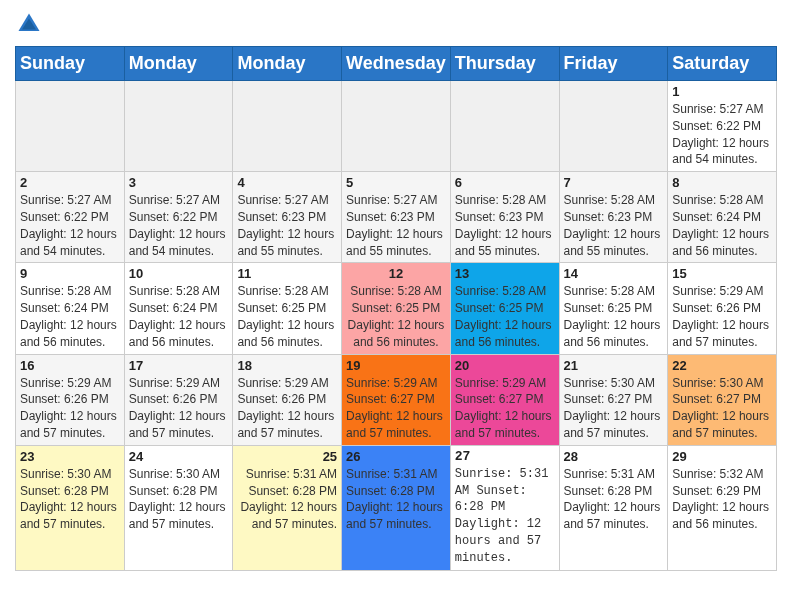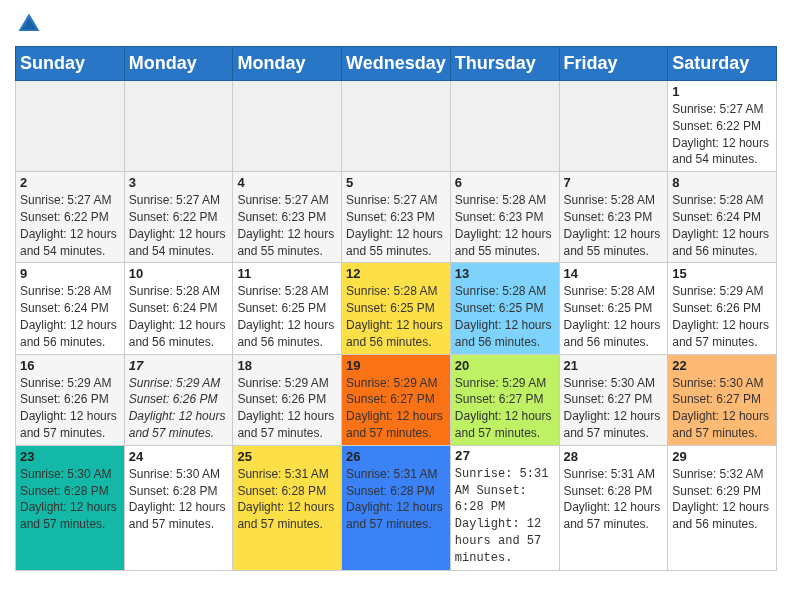--- a/index.html
+++ b/index.html
@@ -195,27 +195,27 @@
           <div class="day-info">Sunrise: 5:28 AM
 Sunset: 6:24 PM
 Daylight: 12 hours and 56 minutes.</div>
         </td>
         <td style="background: rgb(255, 255, 255);">
           <span class="day-number">11</span>
           <div class="day-info">Sunrise: 5:28 AM
 Sunset: 6:25 PM
 Daylight: 12 hours and 56 minutes.</div>
         </td>
-        <td style="background: #fde047;">
+        <td style="background: #fca5a5; text-align: center;">
           <span class="day-number">12</span>
           <div class="day-info">Sunrise: 5:28 AM
 Sunset: 6:25 PM
 Daylight: 12 hours and 56 minutes.</div>
         </td>
-        <td style="background: #7dd3fc;">
+        <td style="background: #0ea5e9;">
           <span class="day-number">13</span>
           <div class="day-info">Sunrise: 5:28 AM
 Sunset: 6:25 PM
 Daylight: 12 hours and 56 minutes.</div>
         </td>
         <td style="background: rgb(255, 255, 255);">
           <span class="day-number">14</span>
           <div class="day-info">Sunrise: 5:28 AM
 Sunset: 6:25 PM
 Daylight: 12 hours and 56 minutes.</div>
@@ -227,71 +227,71 @@
 Daylight: 12 hours and 57 minutes.</div>
         </td>
       </tr>
       <tr>
         <td style="background: rgb(245, 245, 245);">
           <span class="day-number">16</span>
           <div class="day-info">Sunrise: 5:29 AM
 Sunset: 6:26 PM
 Daylight: 12 hours and 57 minutes.</div>
         </td>
-        <td style="background: rgb(245, 245, 245); font-style: italic;">
+        <td style="background: rgb(245, 245, 245);">
           <span class="day-number">17</span>
           <div class="day-info">Sunrise: 5:29 AM
 Sunset: 6:26 PM
 Daylight: 12 hours and 57 minutes.</div>
         </td>
         <td style="background: rgb(245, 245, 245);">
           <span class="day-number">18</span>
           <div class="day-info">Sunrise: 5:29 AM
 Sunset: 6:26 PM
 Daylight: 12 hours and 57 minutes.</div>
         </td>
         <td style="background: #f97316;">
           <span class="day-number">19</span>
           <div class="day-info">Sunrise: 5:29 AM
 Sunset: 6:27 PM
 Daylight: 12 hours and 57 minutes.</div>
         </td>
-        <td style="background: #bef264;">
+        <td style="background: #ec4899;">
           <span class="day-number">20</span>
           <div class="day-info">Sunrise: 5:29 AM
 Sunset: 6:27 PM
 Daylight: 12 hours and 57 minutes.</div>
         </td>
         <td style="background: rgb(245, 245, 245);">
           <span class="day-number">21</span>
           <div class="day-info">Sunrise: 5:30 AM
 Sunset: 6:27 PM
 Daylight: 12 hours and 57 minutes.</div>
         </td>
         <td style="background: #fdba74;">
           <span class="day-number">22</span>
           <div class="day-info">Sunrise: 5:30 AM
 Sunset: 6:27 PM
 Daylight: 12 hours and 57 minutes.</div>
         </td>
       </tr>
       <tr>
-        <td style="background: #14b8a6;">
+        <td style="background: #fef9c3;">
           <span class="day-number">23</span>
           <div class="day-info">Sunrise: 5:30 AM
 Sunset: 6:28 PM
 Daylight: 12 hours and 57 minutes.</div>
         </td>
         <td style="background: rgb(255, 255, 255);">
           <span class="day-number">24</span>
           <div class="day-info">Sunrise: 5:30 AM
 Sunset: 6:28 PM
 Daylight: 12 hours and 57 minutes.</div>
         </td>
-        <td style="background: #fde047;">
+        <td style="background: #fef9c3; text-align: right;">
           <span class="day-number">25</span>
           <div class="day-info">Sunrise: 5:31 AM
 Sunset: 6:28 PM
 Daylight: 12 hours and 57 minutes.</div>
         </td>
         <td style="background: #3b82f6;">
           <span class="day-number">26</span>
           <div class="day-info">Sunrise: 5:31 AM
 Sunset: 6:28 PM
 Daylight: 12 hours and 57 minutes.</div>

